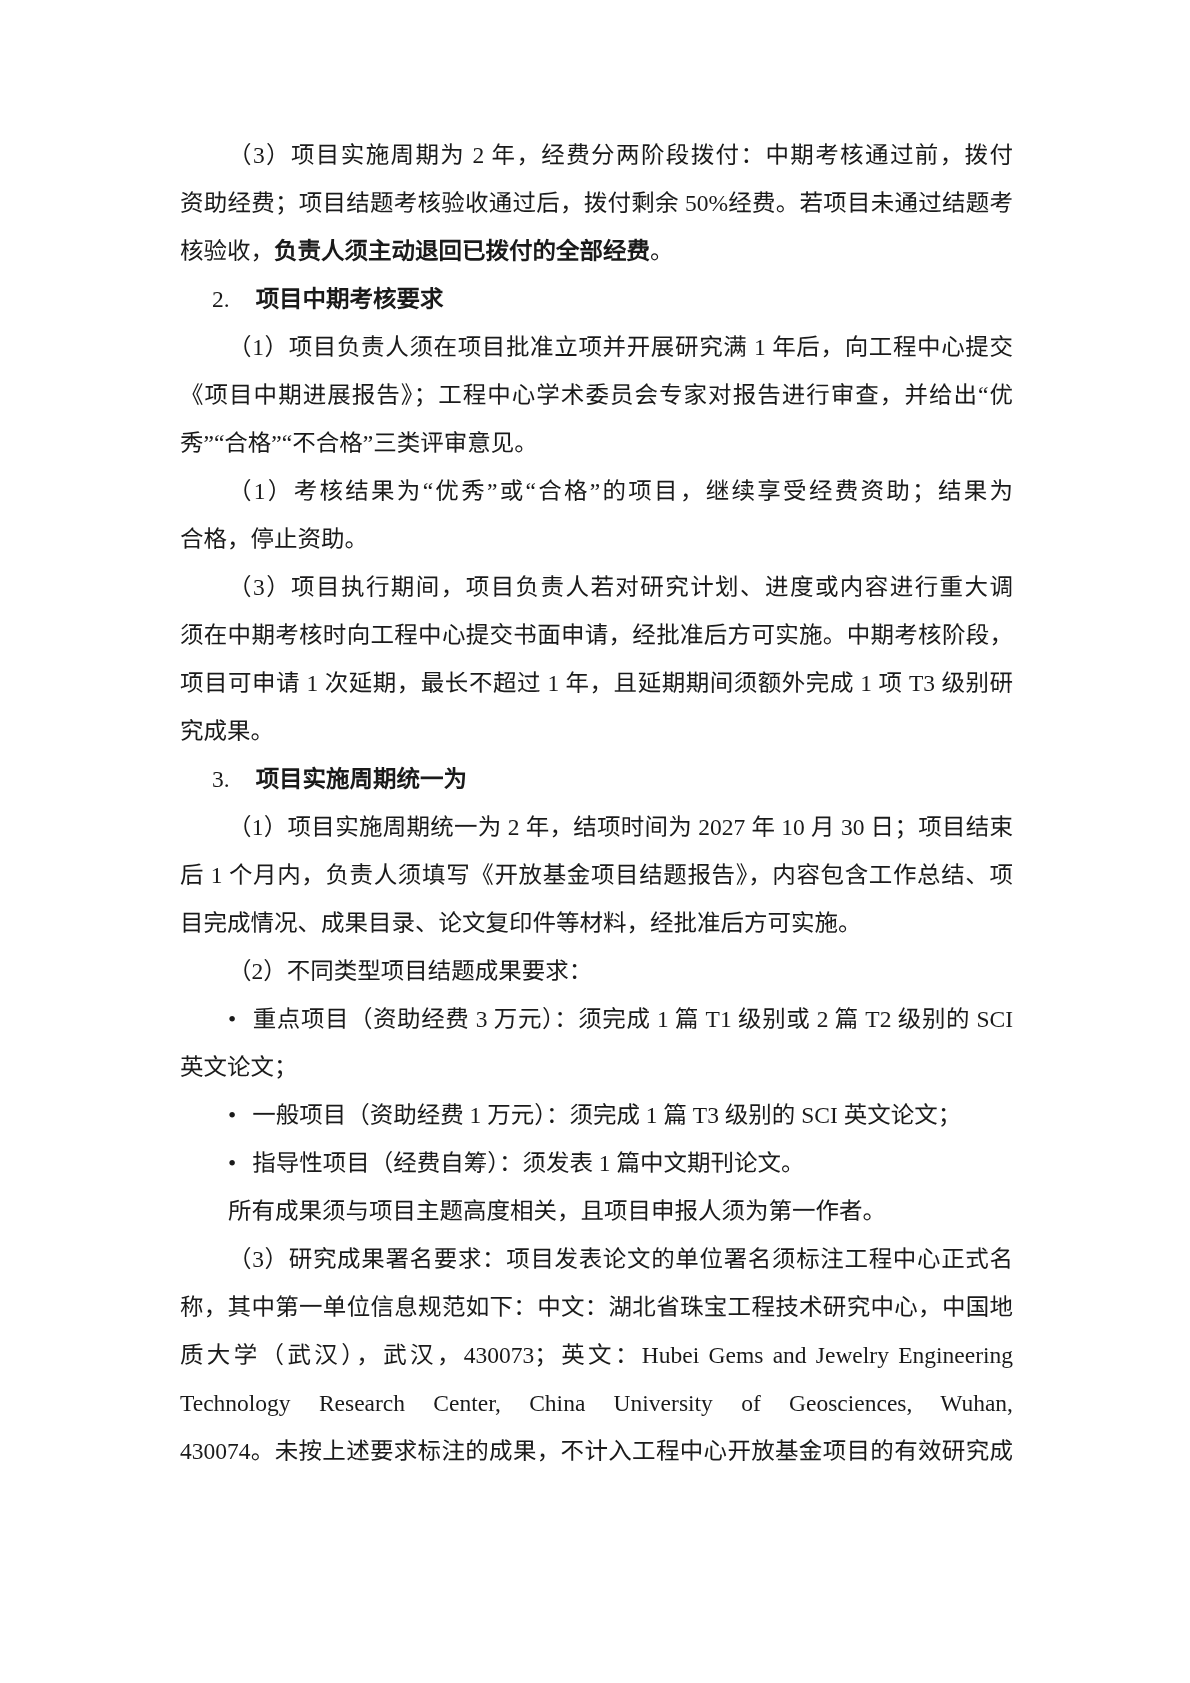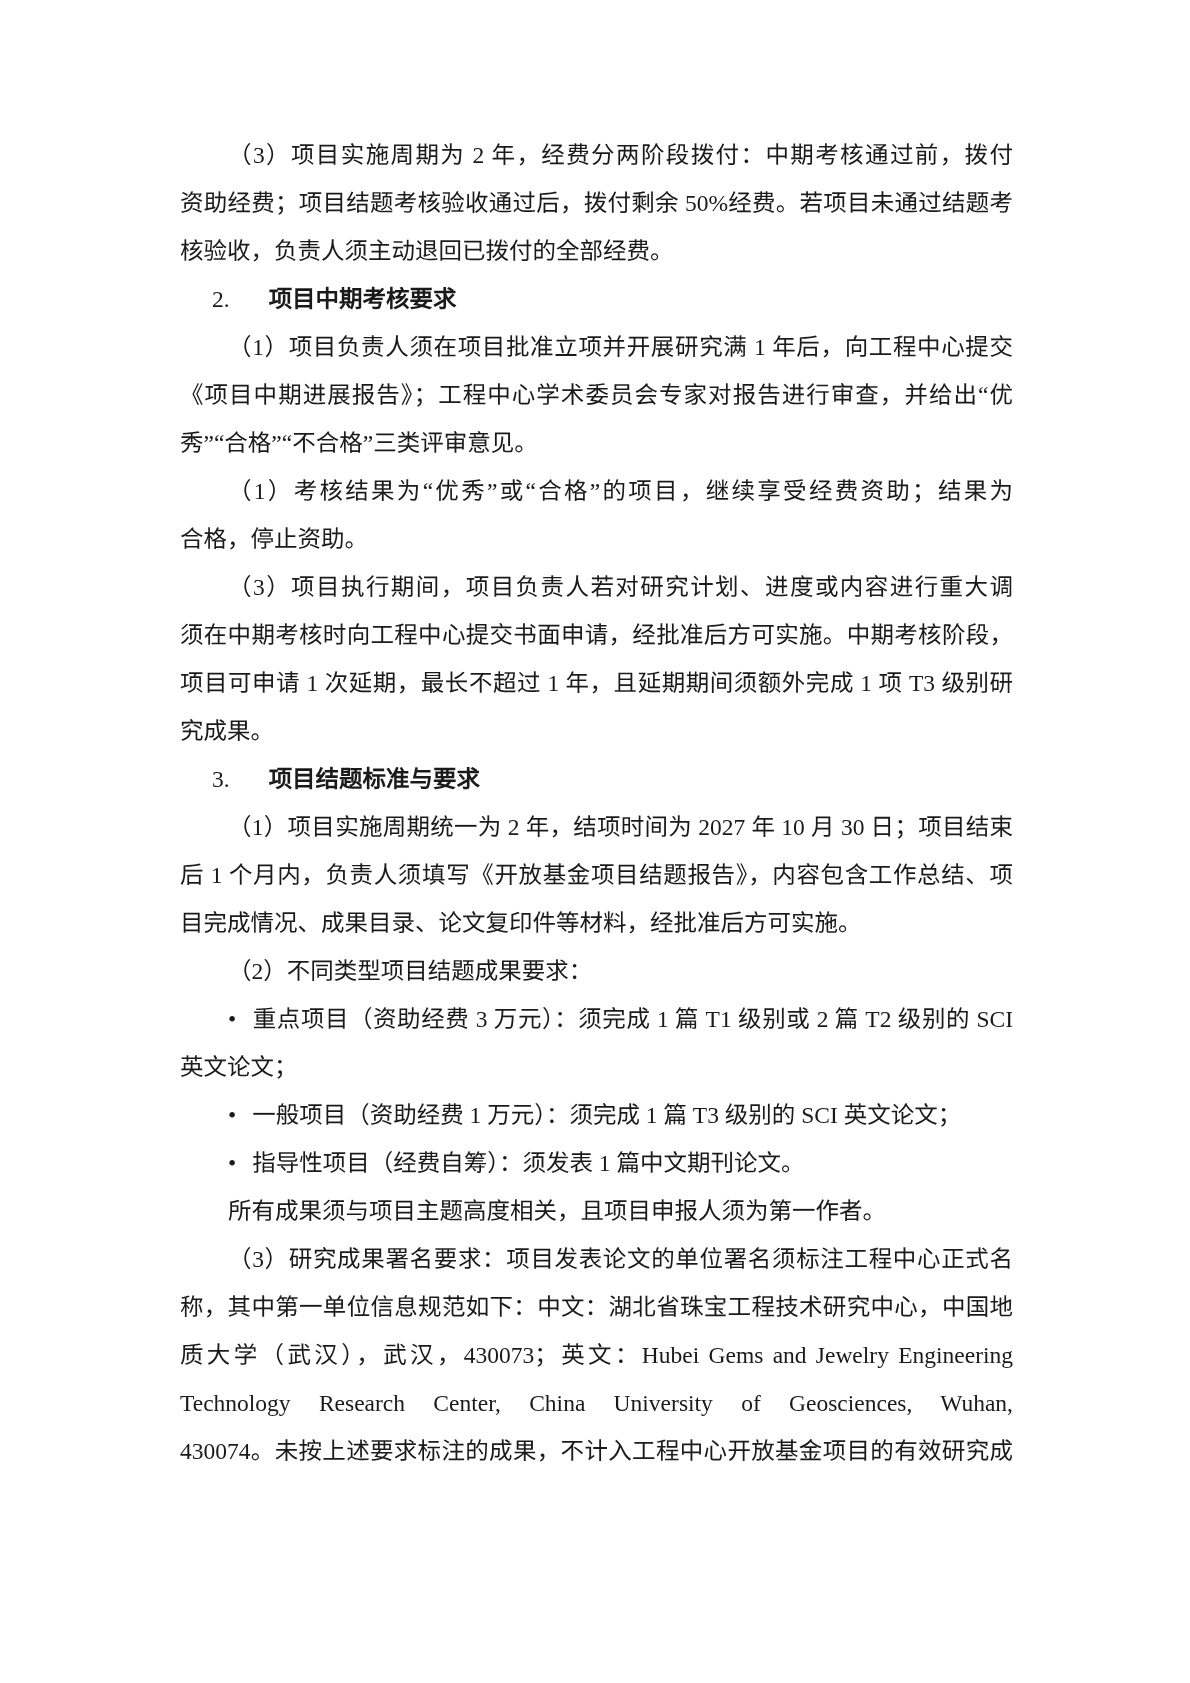--- a/index.html
+++ b/index.html
@@ -40,48 +40,48 @@
     -moz-text-align-last: justify;
   }
   .line.indent {
     text-indent: 48px;
   }
   .line.heading {
     text-indent: 32px;
   }
   .htitle {
     font-weight: 700;
-    margin-left: 39px;
+    margin-left: 26px;
   }
   .bullet {
     margin-right: 16px;
   }
   .bold {
-    font-weight: 400;
+    font-weight: 700;
   }
 </style>
 </head>
 <body style="background: rgb(255, 255, 255);">
 
 <div class="page">
   <div class="content" id="content" style="color: rgb(26, 26, 26);">
       <div class="line fill indent"><span>（3）项目实施周期为 2 年，经费分两阶段拨付：中期考核通过前，拨付 50%</span></div>
       <div class="line fill"><span>资助经费；项目结题考核验收通过后，拨付剩余 50%经费。若项目未通过结题考</span></div>
       <div class="line"><span>核验收，</span><span class="bold">负责人须主动退回已拨付的全部经费</span><span>。</span></div>
       <div class="line heading"><span class="hnum">2.</span><span class="htitle">项目中期考核要求</span></div>
       <div class="line fill indent"><span>（1）项目负责人须在项目批准立项并开展研究满 1 年后，向工程中心提交</span></div>
       <div class="line fill"><span>《项目中期进展报告》；工程中心学术委员会专家对报告进行审查，并给出“优</span></div>
       <div class="line"><span>秀”“合格”“不合格”三类评审意见。</span></div>
       <div class="line fill indent"><span>（1）考核结果为“优秀”或“合格”的项目，继续享受经费资助；结果为</span></div>
       <div class="line"><span>合格，停止资助。</span></div>
       <div class="line fill indent"><span>（3）项目执行期间，项目负责人若对研究计划、进度或内容进行重大调整，</span></div>
       <div class="line fill"><span>须在中期考核时向工程中心提交书面申请，经批准后方可实施。中期考核阶段，</span></div>
       <div class="line fill"><span>项目可申请 1 次延期，最长不超过 1 年，且延期期间须额外完成 1 项 T3 级别研</span></div>
       <div class="line"><span>究成果。</span></div>
-      <div class="line heading"><span class="hnum">3.</span><span class="htitle">项目结题标准与要求</span></div>
+      <div class="line heading"><span class="hnum">3.</span><span class="htitle">项目实施周期统一为</span></div>
       <div class="line fill indent"><span>（1）项目实施周期统一为 2 年，结项时间为 2027 年 10 月 30 日；项目结束</span></div>
       <div class="line fill"><span>后 1 个月内，负责人须填写《开放基金项目结题报告》，内容包含工作总结、项</span></div>
       <div class="line"><span>目完成情况、成果目录、论文复印件等材料，经批准后方可实施。</span></div>
       <div class="line indent"><span>（2）不同类型项目结题成果要求：</span></div>
       <div class="line fill indent"><span class="bullet">•</span><span>重点项目（资助经费 3 万元）：须完成 1 篇 T1 级别或 2 篇 T2 级别的 SCI</span></div>
       <div class="line"><span>英文论文；</span></div>
       <div class="line indent"><span class="bullet">•</span><span>一般项目（资助经费 1 万元）：须完成 1 篇 T3 级别的 SCI 英文论文；</span></div>
       <div class="line indent"><span class="bullet">•</span><span>指导性项目（经费自筹）：须发表 1 篇中文期刊论文。</span></div>
       <div class="line indent"><span>所有成果须与项目主题高度相关，且项目申报人须为第一作者。</span></div>
       <div class="line fill indent"><span>（3）研究成果署名要求：项目发表论文的单位署名须标注工程中心正式名</span></div>

